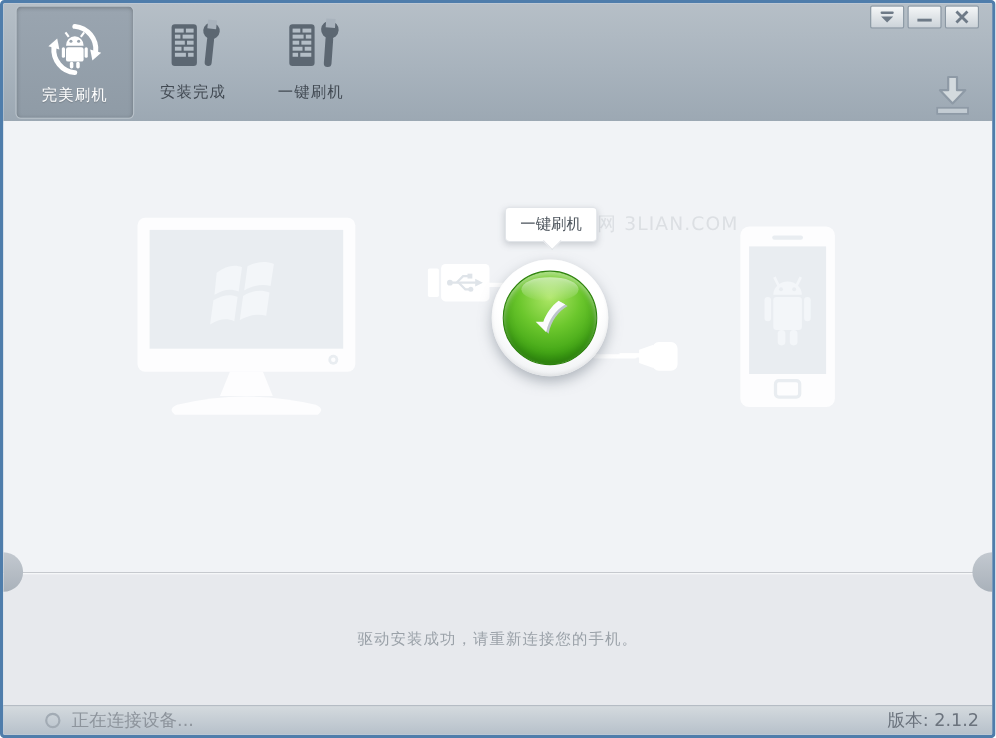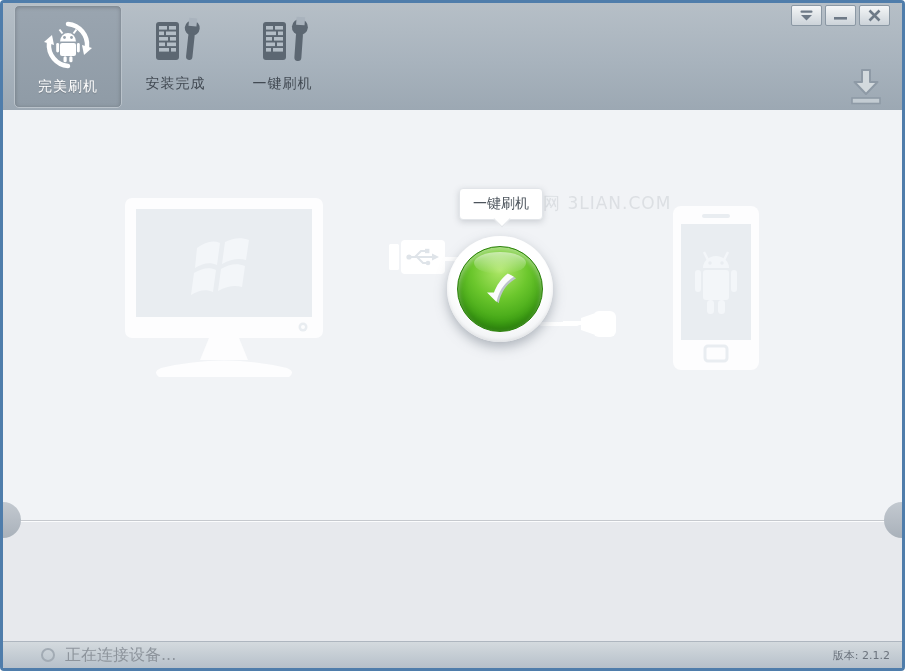--- a/index.html
+++ b/index.html
@@ -112,21 +112,21 @@
     position:absolute; left:0; top:638px; width:899px; height:27px;
     background:linear-gradient(180deg,#d4dade,#b6c0ca);
     border-top:1px solid #aeb6bf;
     display:flex; align-items:center;
   }
   .spinner {
     width:14px; height:14px; border-radius:50%;
     border:2.5px solid #a2abb4; margin-left:38px;
   }
   .status-text { margin-left:10px; font-size:16px; color:#8d949c; }
-  .version { position:absolute; right:12px; font-size:11px; color:#6b737d; }
+  .version { position:absolute; right:12px; font-size:16px; color:#6b737d; }
 
   svg { display:block; }
 </style>
 </head>
 <body>
 
 <div class="window">
 
   <div class="toolbar">
     <div class="tabs">
@@ -319,20 +319,21 @@
       </div>
     </div>
 
     <div class="tooltip">
       <span>一键刷机</span>
     </div>
 
     <div class="notch l"></div>
     <div class="notch r"></div>
 
+    <div class="message">驱动安装成功，请重新连接您的手机。</div>
   </div>
 
   <div class="statusbar">
     <div class="spinner"></div>
     <div class="status-text">正在连接设备...</div>
     <div class="version">版本: 2.1.2</div>
   </div>
 
 </div>
 

